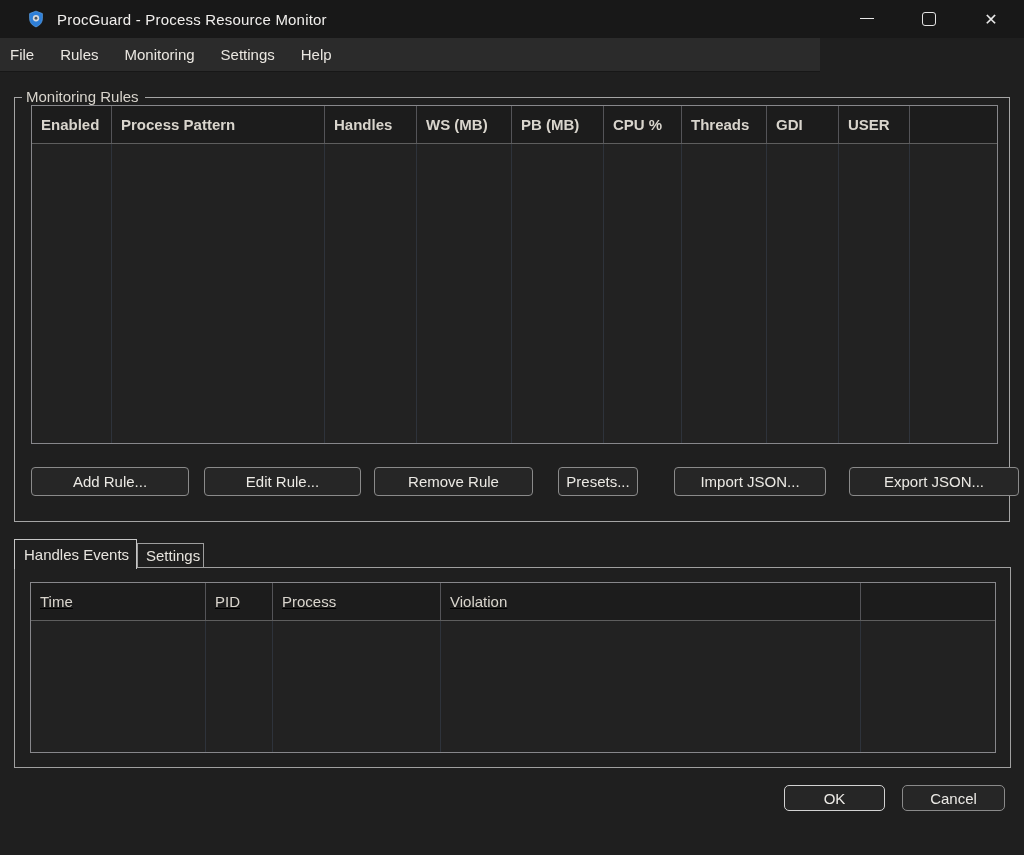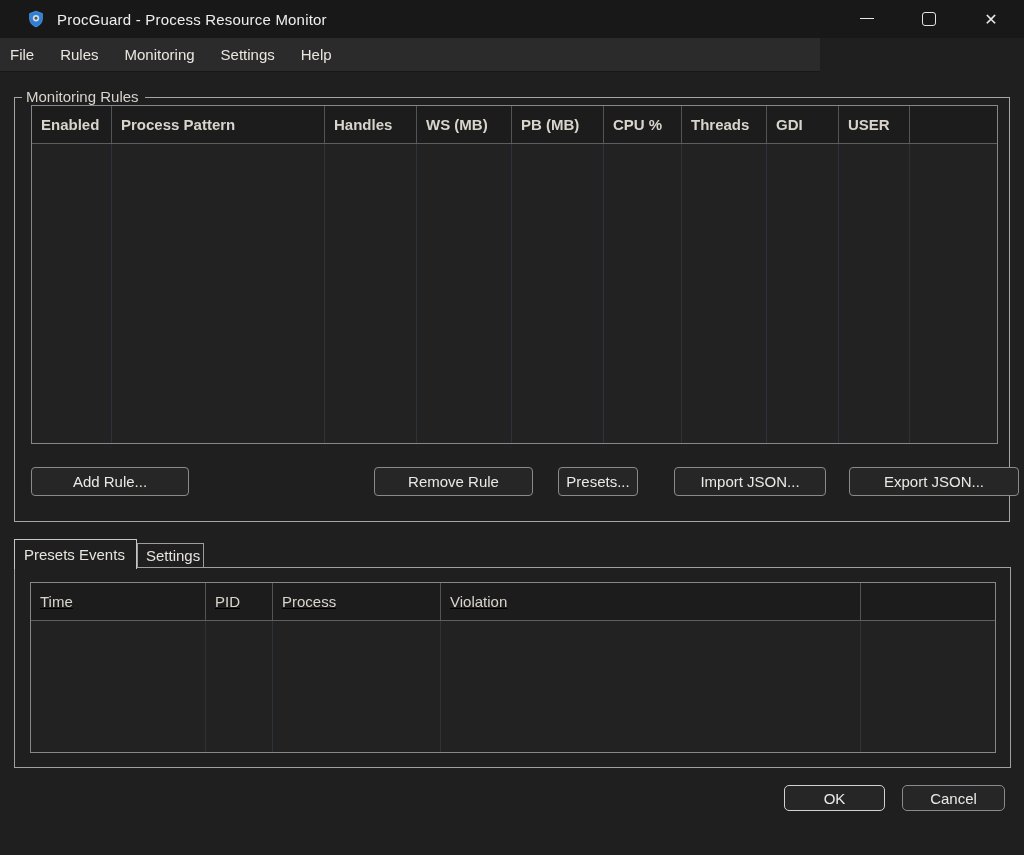--- a/index.html
+++ b/index.html
@@ -110,27 +110,28 @@
         <div class="bcell"></div>
         <div class="bcell"></div>
         <div class="bcell"></div>
         <div class="bcell"></div>
         <div class="bcell"></div>
         <div class="bcell"></div>
       </div>
     </div>
 
     <div class="pbtn btn-add">Add Rule...</div>
+    <div class="pbtn btn-edit">Edit Rule...</div>
     <div class="pbtn btn-remove">Remove Rule</div>
     <div class="pbtn btn-presets">Presets...</div>
     <div class="pbtn btn-import">Import JSON...</div>
     <div class="pbtn btn-export">Export JSON...</div>
   </div>
 
-  <div class="tab tab-active">Presets Events</div>
+  <div class="tab tab-active">Handles Events</div>
   <div class="tab tab-inactive">Settings</div>
   <div class="tab-pane"></div>
 
   <div class="dtable events-table">
     <div class="thead events-cols">
       <div class="hcell">Time</div>
       <div class="hcell">PID</div>
       <div class="hcell">Process</div>
       <div class="hcell">Violation</div>
       <div class="hcell"></div>

